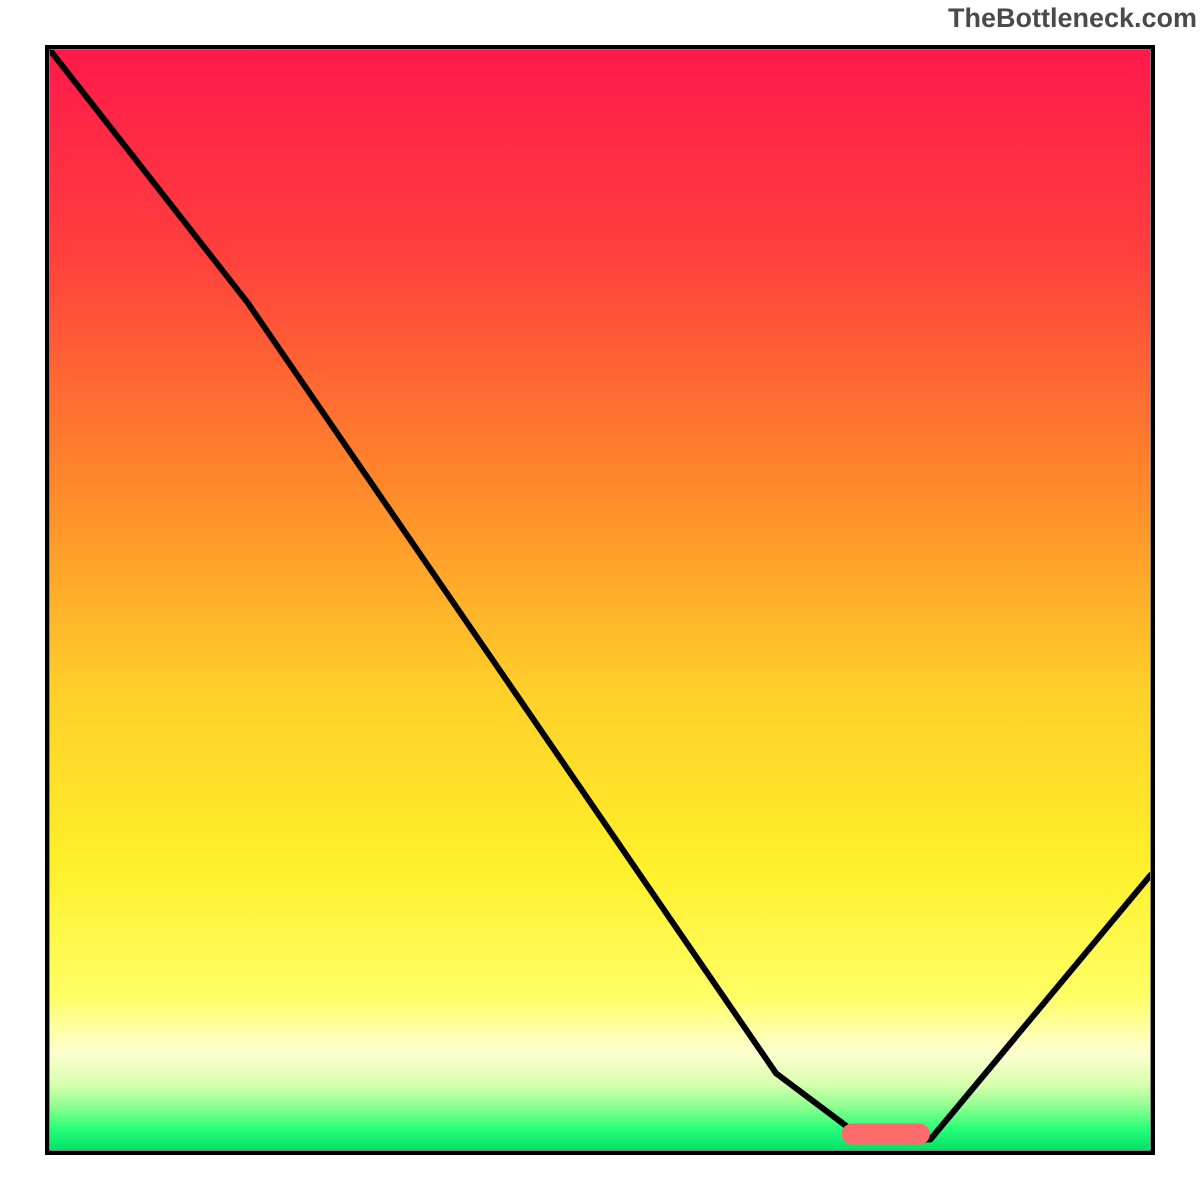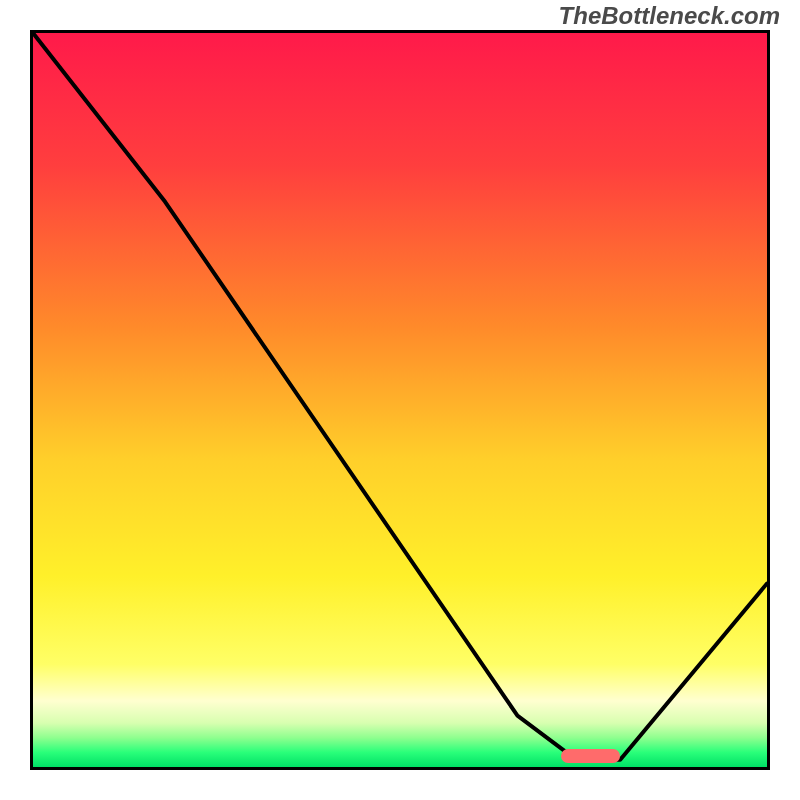--- a/index.html
+++ b/index.html
@@ -7,26 +7,25 @@
     width: 800px;
     height: 800px;
     background: #ffffff;
     position: relative;
     font-family: Arial, Helvetica, sans-serif;
     overflow: hidden;
   }
   .watermark {
     position: absolute;
     top: 2px;
-    right: 20px;
-    font-size: 24px;
+    right: 2px;
+    font-size: 18px;
     font-weight: bold;
     color: #4a4a4a;
     z-index: 10;
-    font-style: italic;
   }
   .plot-area {
     position: absolute;
     top: 30px;
     left: 30px;
     width: 740px;
     height: 740px;
     border: 3px solid #000;
     overflow: hidden;
   }

